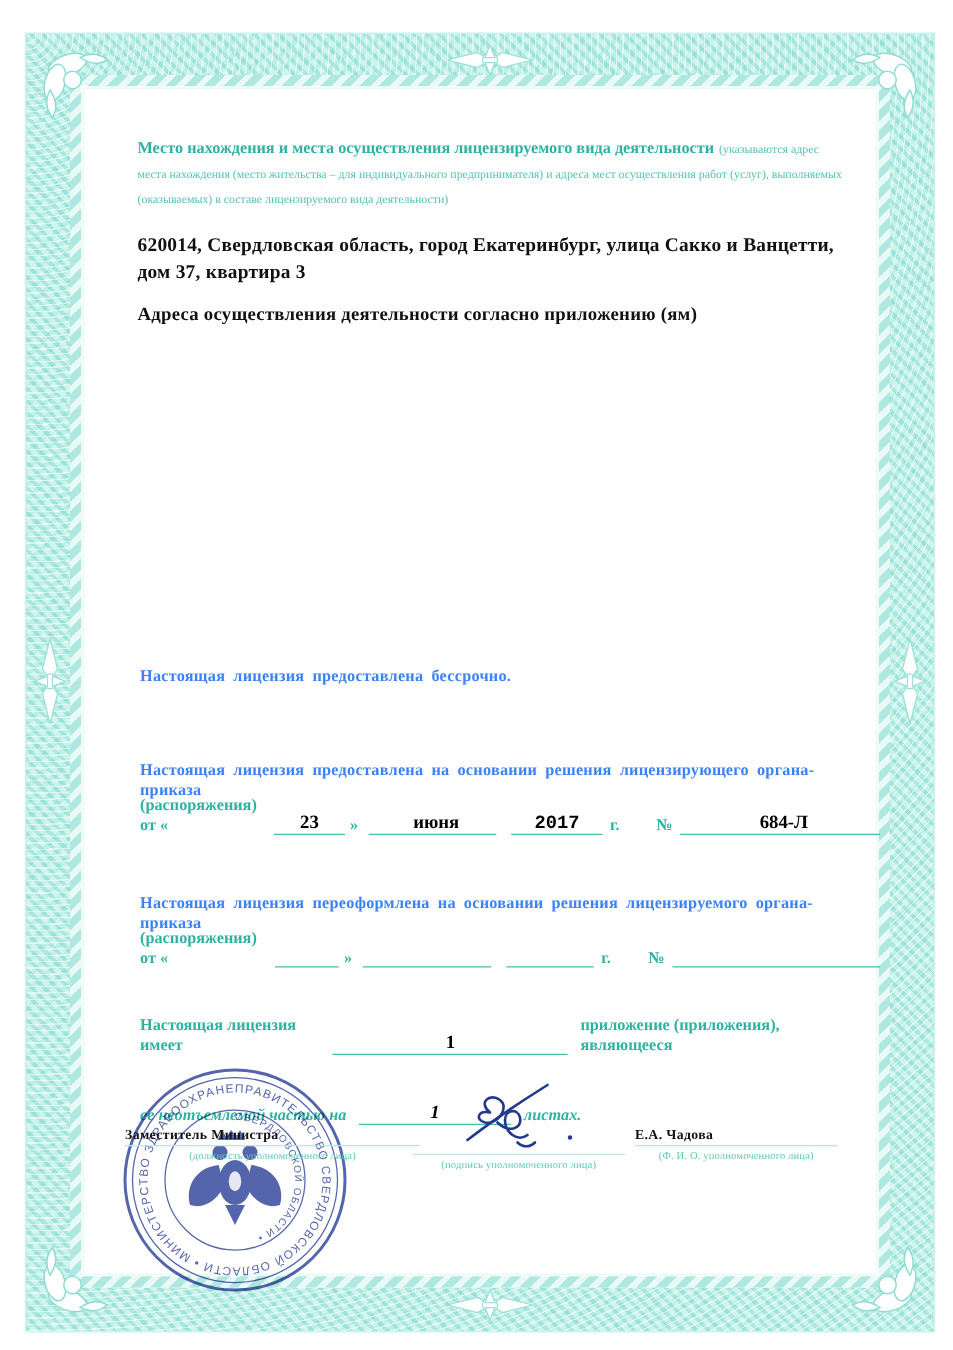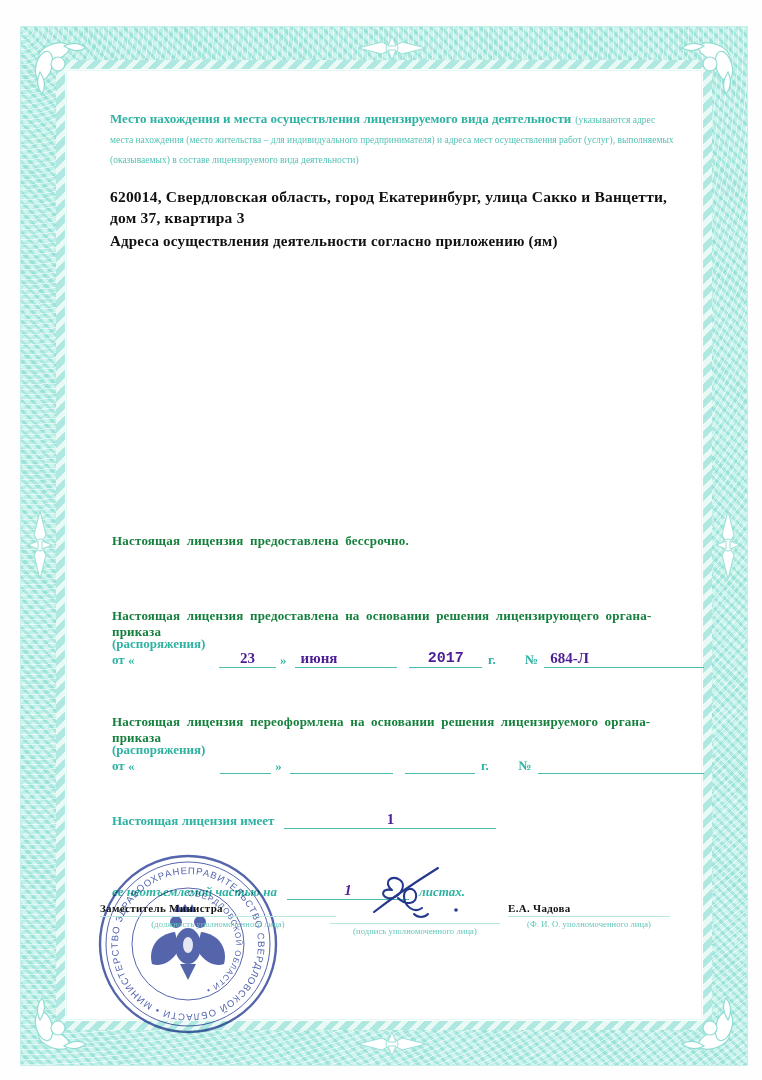--- a/index.html
+++ b/index.html
@@ -23,25 +23,25 @@
     border-image:repeating-linear-gradient(135deg,#e9faf6 0 5px,#aee8e0 5px 11px) 9;
     background:#fff;
   }
   .sheet{position:absolute;left:66px;top:70px;right:60px;bottom:60px;background:#fff;border:1px solid #e4f8f4;}
   .corner-orn{position:absolute;width:72px;height:72px;z-index:2;}
   .mid-orn{position:absolute;z-index:2;}
   .abs{position:absolute;}
   .loc-head{font-weight:bold;font-size:13px;color:#2eb2a2;}
   .loc-note{font-size:9.5px;color:#54c2b5;}
   .addr{font-weight:bold;font-size:15.5px;color:#111;line-height:1.38;margin-top:18px;letter-spacing:.2px;}
-  .addr2{font-weight:bold;font-size:15px;color:#111;margin-top:3px;letter-spacing:.2px;}
-  .body-line{font-weight:bold;font-size:13px;color:#15803d;word-spacing:3px;letter-spacing:.2px;}
+  .addr2{font-weight:bold;font-size:15px;color:#111;margin-top:14px;letter-spacing:.2px;}
+  .body-line{font-weight:bold;font-size:13px;color:#3b82f6;word-spacing:3px;letter-spacing:.2px;}
   .form-row{display:flex;align-items:flex-end;font-weight:bold;font-size:13px;color:#2eb2a2;}
-  .blank{border-bottom:1.4px solid #49bdaf;text-align:center;color:#4c1d95;font-size:15px;line-height:1.05;}
-  .blank.left{text-align:left;padding-left:6px;}
+  .blank{border-bottom:1.4px solid #49bdaf;text-align:center;color:#000000;font-size:15px;line-height:1.05;}
+  .blank.left{text-align:center;padding-left:6px;}
   .sig-label{font-weight:bold;font-size:11px;color:#131313;letter-spacing:.3px;}
   .sig-line{border-top:1.6px solid #b9e7e0;margin-top:2px;}
   .sig-cap{font-size:8.5px;color:#63c6ba;text-align:center;margin-top:2px;letter-spacing:.1px;}
   .stamp-wrap{position:absolute;z-index:6;opacity:.88;mix-blend-mode:multiply;}
   .signature-wrap{position:absolute;z-index:5;}
 </style>
 </head>
 <body>
 
 <div class="page">
@@ -155,20 +155,21 @@
     <span class="blank" style="width:80px;margin:0 6px;"></span>
     <span>г.</span>
     <span style="width:34px;"></span>
     <span>№</span>
     <span class="blank" style="width:190px;margin:0 0 0 6px;"></span>
   </div>
 
   <div class="abs form-row" style="left:112px;top:812px;width:562px;">
     <span>Настоящая лицензия имеет</span>
     <span class="blank" style="width:212px;margin:0 10px;">1</span>
+    <span>приложение (приложения), являющееся</span>
   </div>
   <div class="abs form-row" style="left:112px;top:883px;width:562px;font-style:italic;">
     <span>ее неотъемлемой частью на</span>
     <span class="blank" style="width:122px;margin:0 10px;">1</span>
     <span>листах.</span>
   </div>
 
   <div class="abs" style="left:100px;top:902px;width:236px;z-index:7;">
     <div class="sig-label">Заместитель Министра</div>
     <div class="sig-line"></div>

